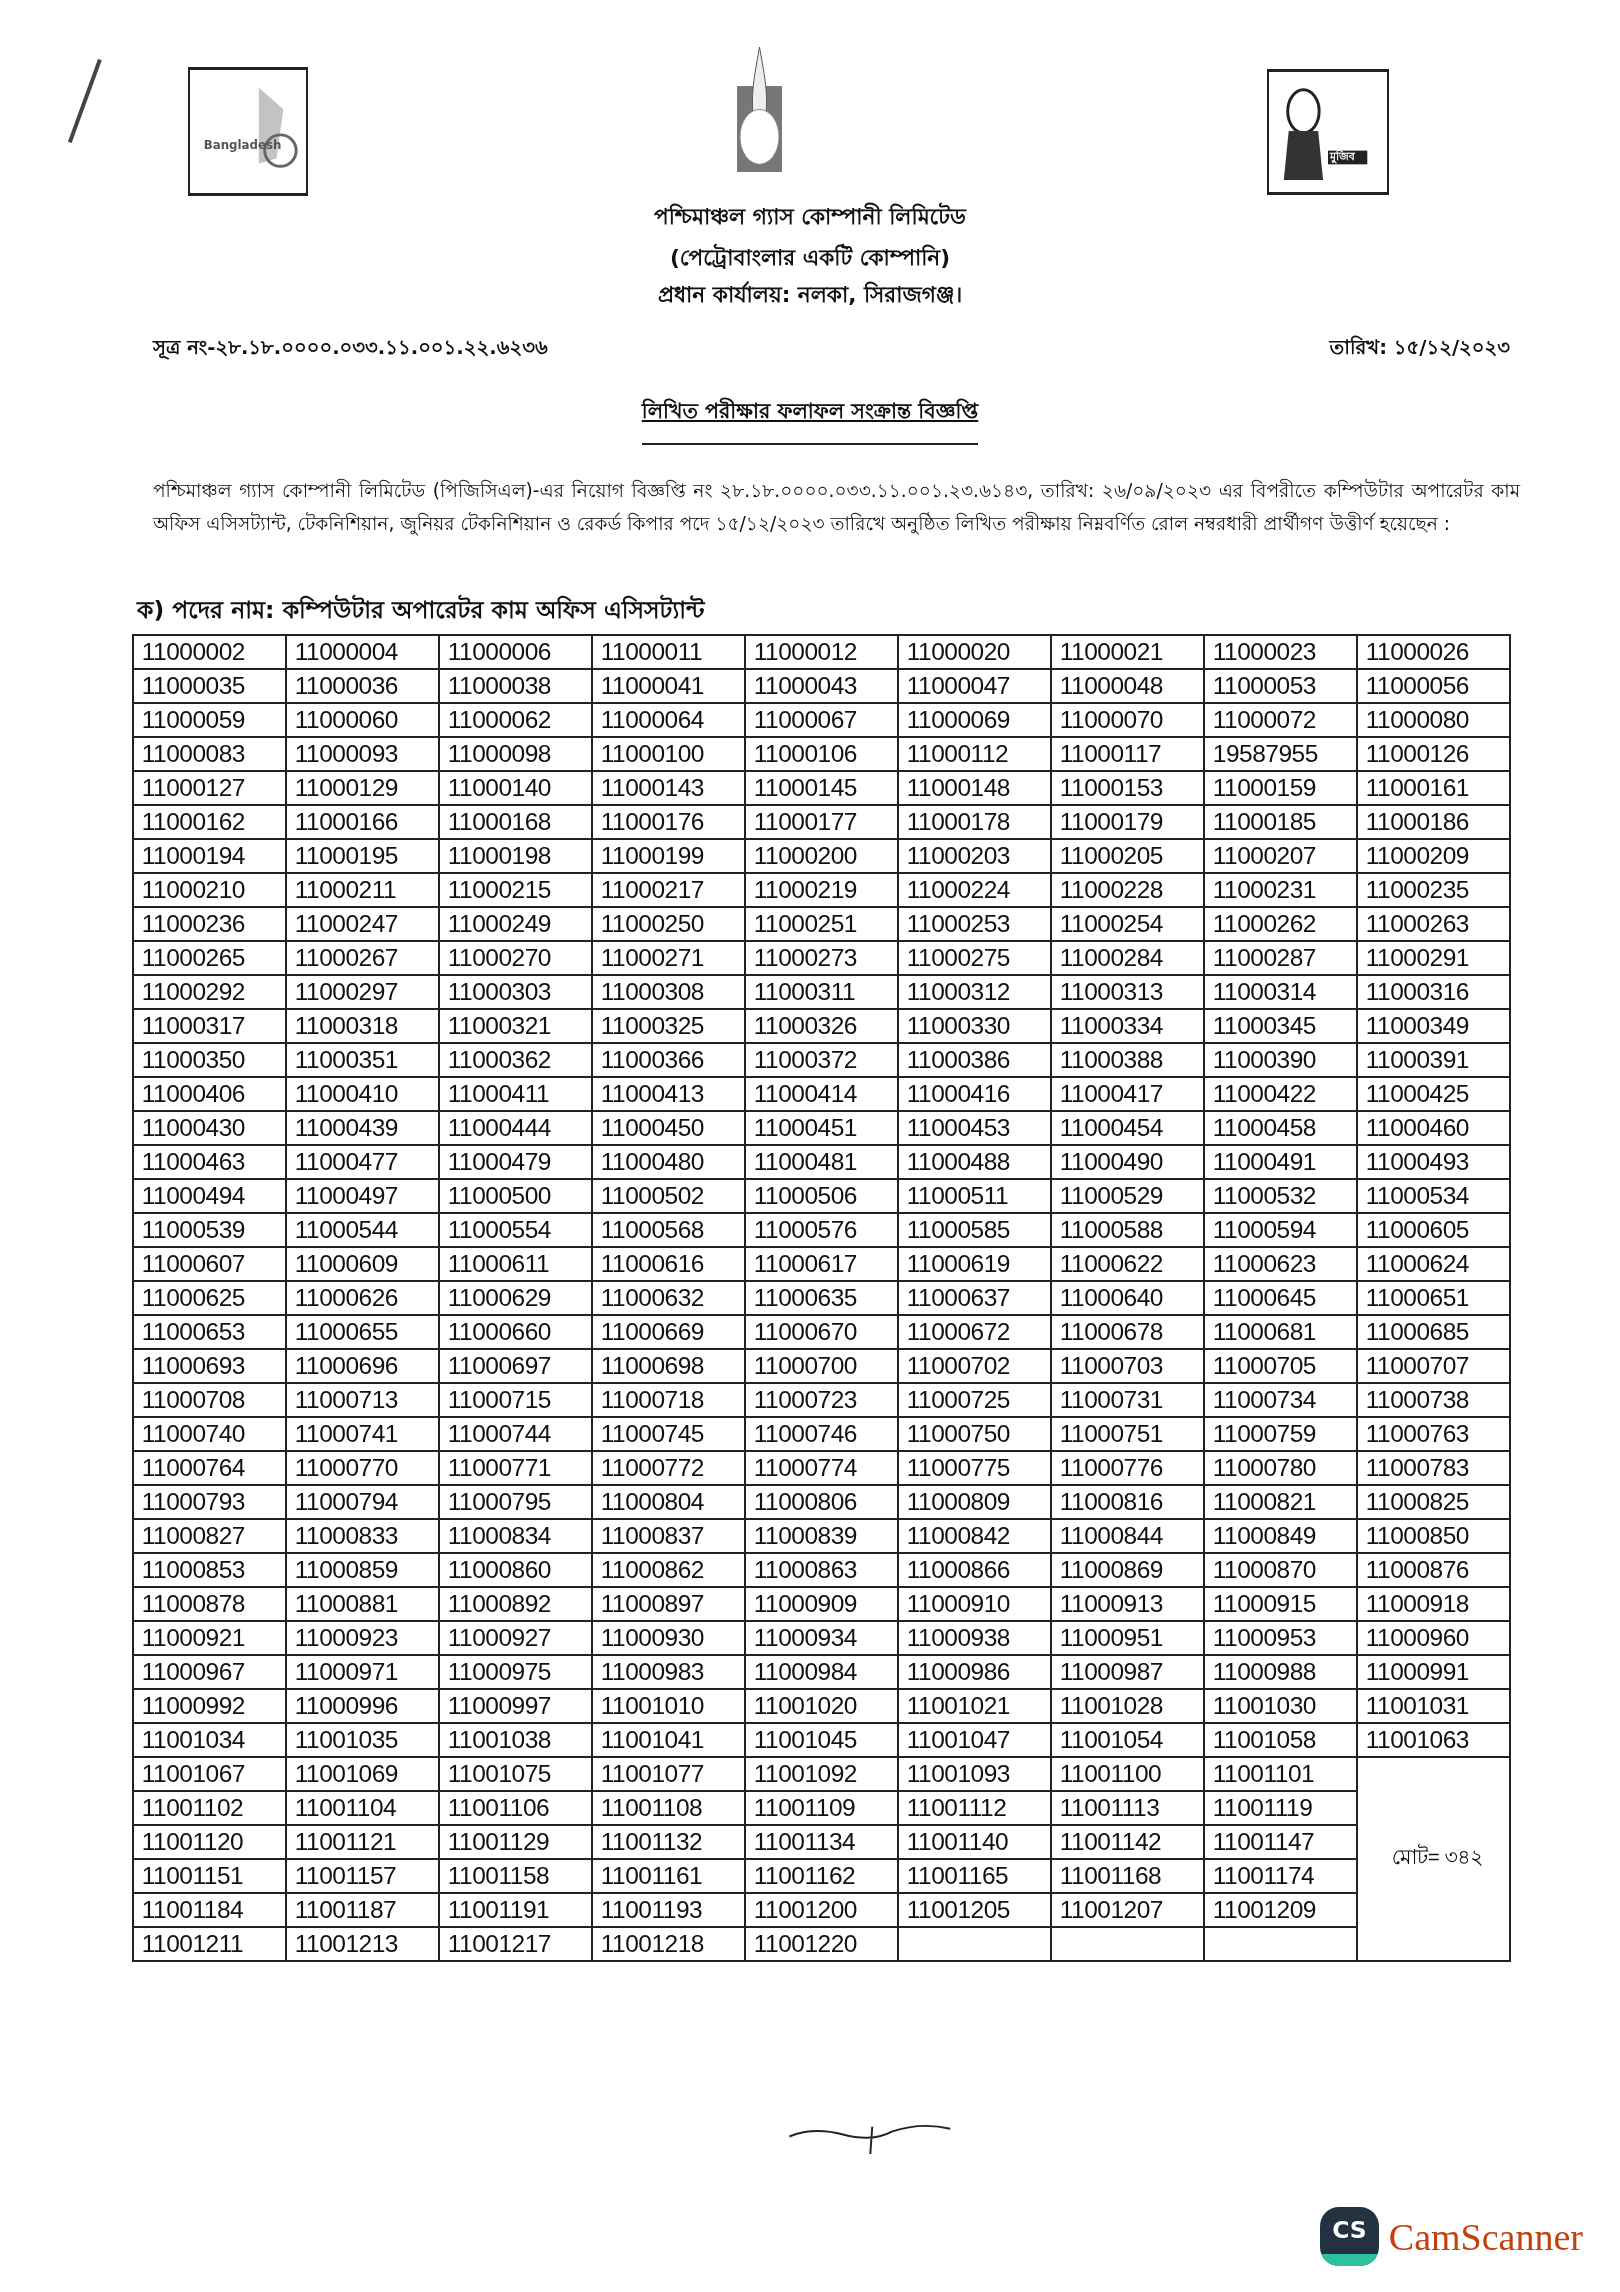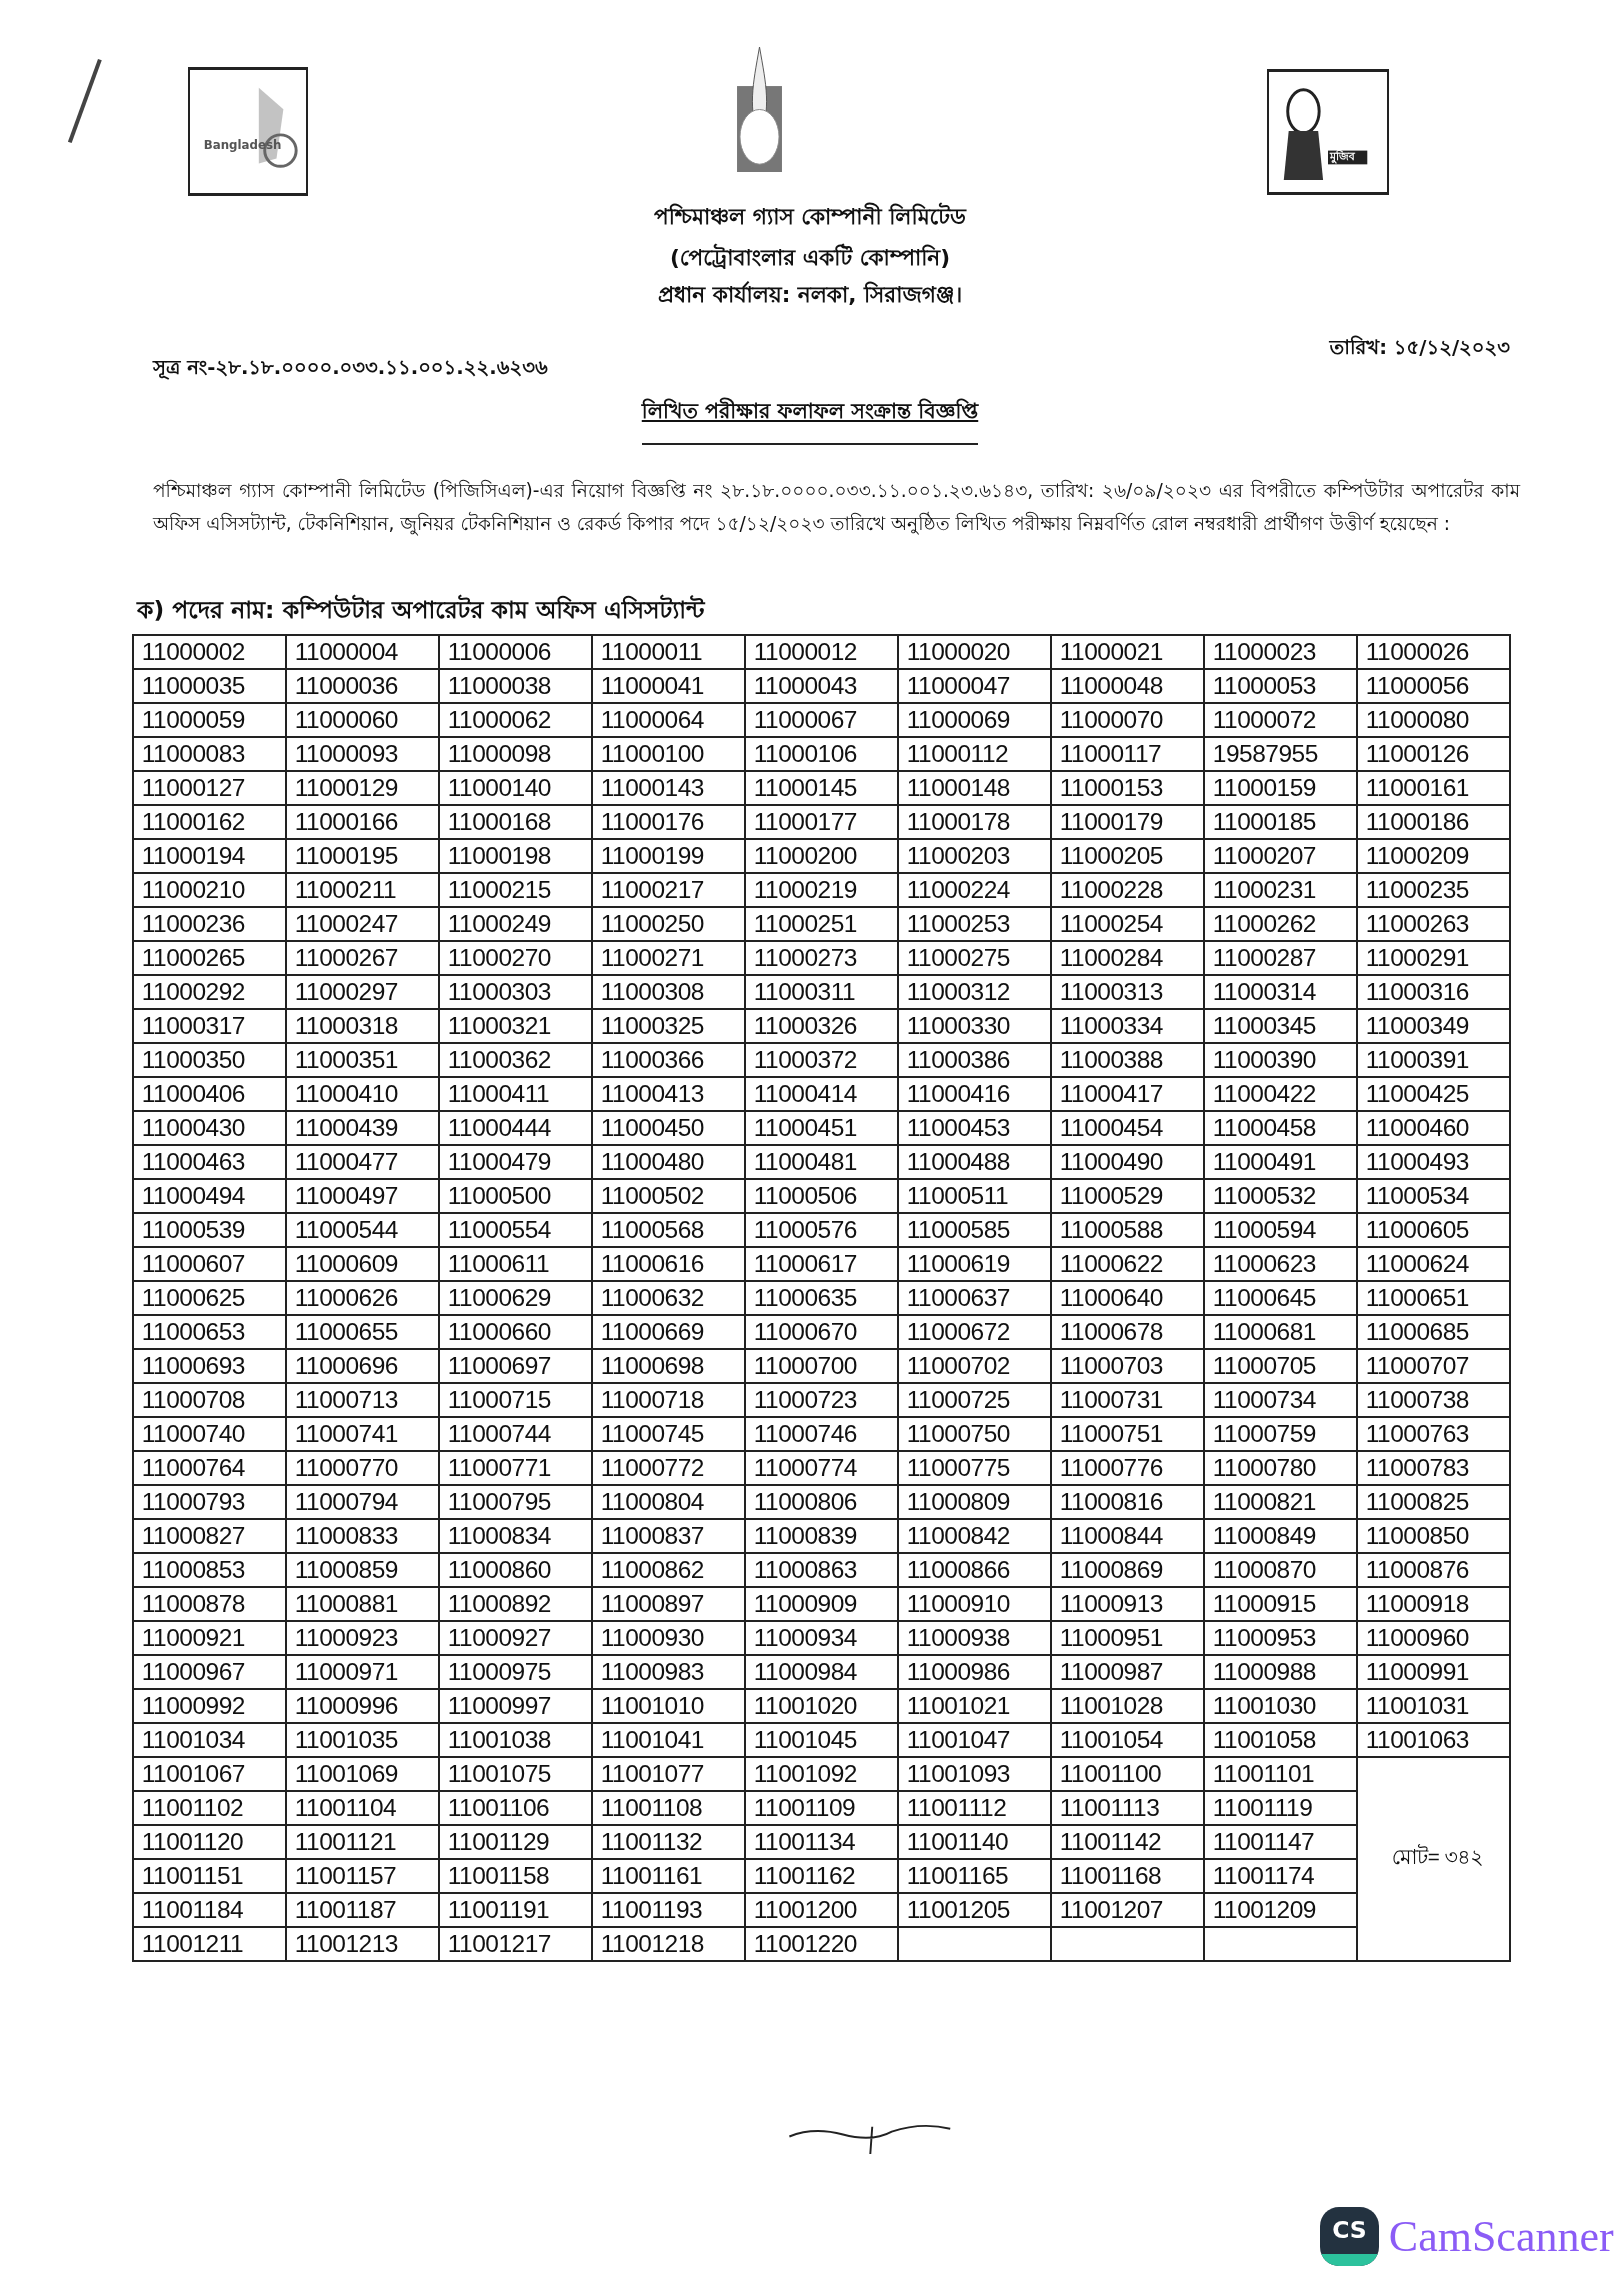--- a/index.html
+++ b/index.html
@@ -6,34 +6,34 @@
   body{width:1620px;height:2293px;position:relative;overflow:hidden;font-family:"DejaVu Sans",sans-serif;color:#111;}
   .logo-box{position:absolute;border:2px solid #222;border-top-width:3.9px;border-bottom-width:3.9px;background:#fff;font-weight:bold;}
   #logo-left{left:188px;top:67px;width:116px;height:123px;}
   #logo-right{left:1267px;top:69px;width:118px;height:120px;}
   #logo-center{position:absolute;left:737px;top:47px;width:45px;height:125px;}
   .pen-mark{position:absolute;left:98px;top:59px;width:3.9px;height:88px;background:#444;transform:rotate(20deg);transform-origin:top left;}
   .hdr{position:absolute;left:0;width:1620px;text-align:center;font-weight:bold;font-size:21.6px;}
   #org-name{top:200px;}
   #org-sub{top:241px;}
   #org-addr{top:278px;}
-  #ref-no{position:absolute;left:153px;top:333px;font-weight:bold;font-size:19.6px;margin-top:20px;}
+  #ref-no{position:absolute;left:153px;top:333px;font-weight:bold;font-size:19.6px;}
   #date{position:absolute;right:110px;top:333px;font-weight:bold;font-size:19.6px;}
   #notice-title{position:absolute;left:0;width:1620px;top:396px;text-align:center;font-weight:bold;font-size:20.6px;}
   #notice-title span{border-bottom:2px solid #222;padding-bottom:20px;text-decoration:underline;}
   #body-text{position:absolute;left:153px;width:1367px;top:474px;font-size:18.6px;line-height:33px;text-align:justify;}
   #post-title{position:absolute;left:137px;top:592px;font-size:23.5px;font-weight:bold;}
   #roll-table{position:absolute;left:132px;top:634px;border-collapse:collapse;}
   #roll-table td{border:2px solid #222;width:153px;height:34px;padding:0 0 0 7.8px;font-family:"Liberation Sans",sans-serif;font-size:24.5px;letter-spacing:-0.5px;box-sizing:border-box;}
   #roll-table td.total{text-align:center;font-size:20.6px;vertical-align:middle;}
   #signature{position:absolute;left:784px;top:2117px;width:196px;height:39px;}
   #camscanner{position:absolute;left:1320px;top:2207px;display:flex;align-items:center;}
   .cs-icon{width:59px;height:59px;border-radius:19px;background:#233240;position:relative;overflow:hidden;color:#fff;font-weight:bold;font-family:"DejaVu Sans",sans-serif;font-size:23.5px;text-align:center;line-height:47px;}
   .cs-icon::after{content:"";position:absolute;left:0;bottom:0;width:100%;height:11.8px;background:#2cc29d;}
-  .cs-text{font-family:"Liberation Serif",serif;font-size:44px;margin-left:9.8px;color:#8b5cf6;}
+  .cs-text{font-family:"Liberation Serif",serif;font-size:38px;margin-left:9.8px;color:#c2410c;}
 </style>
 </head>
 <body>
 
 <div class="pen-mark"></div>
 
 <div id="logo-left" class="logo-box">
   <svg width="116" height="116" viewBox="0 0 118 118">
     <path d="M70 18 L95 40 L88 90 L70 95 Z" fill="#888" opacity="0.5"></path>
     <circle cx="92" cy="82" r="16" fill="none" stroke="#666" stroke-width="3"></circle>

